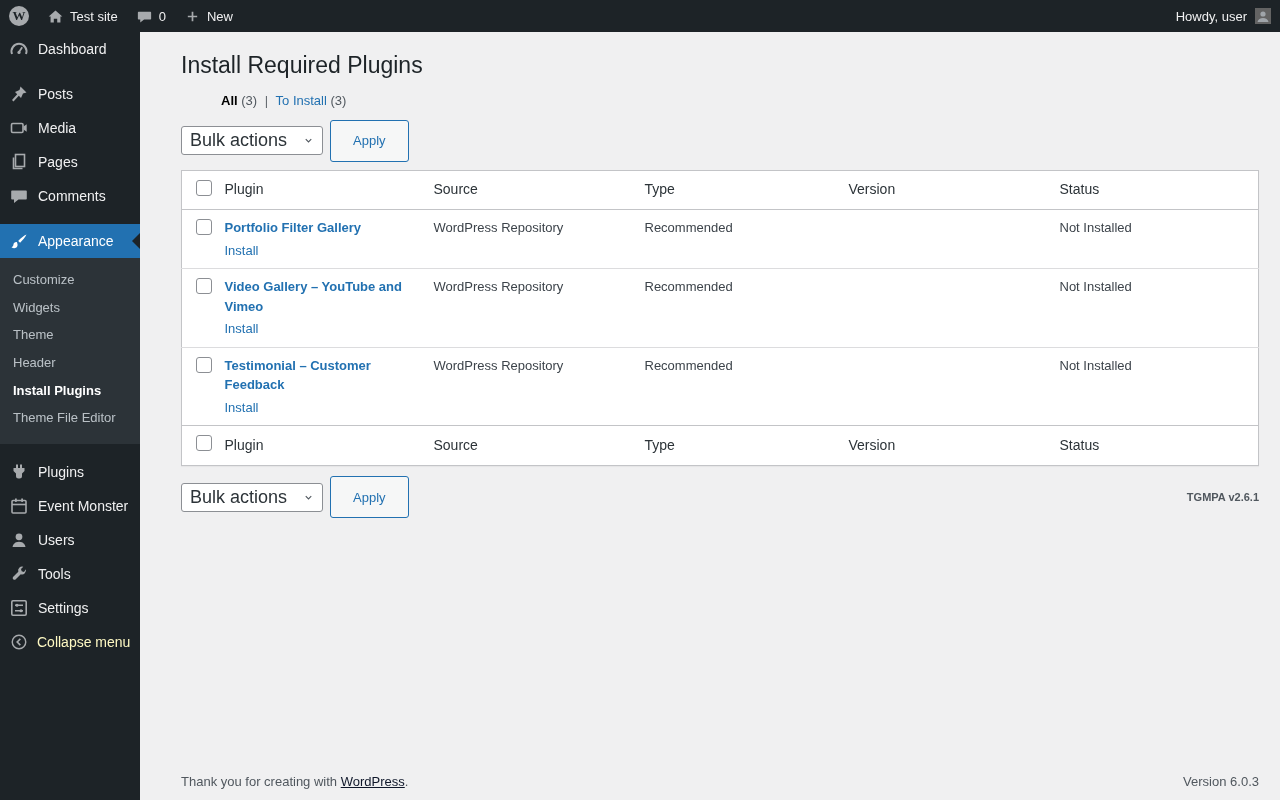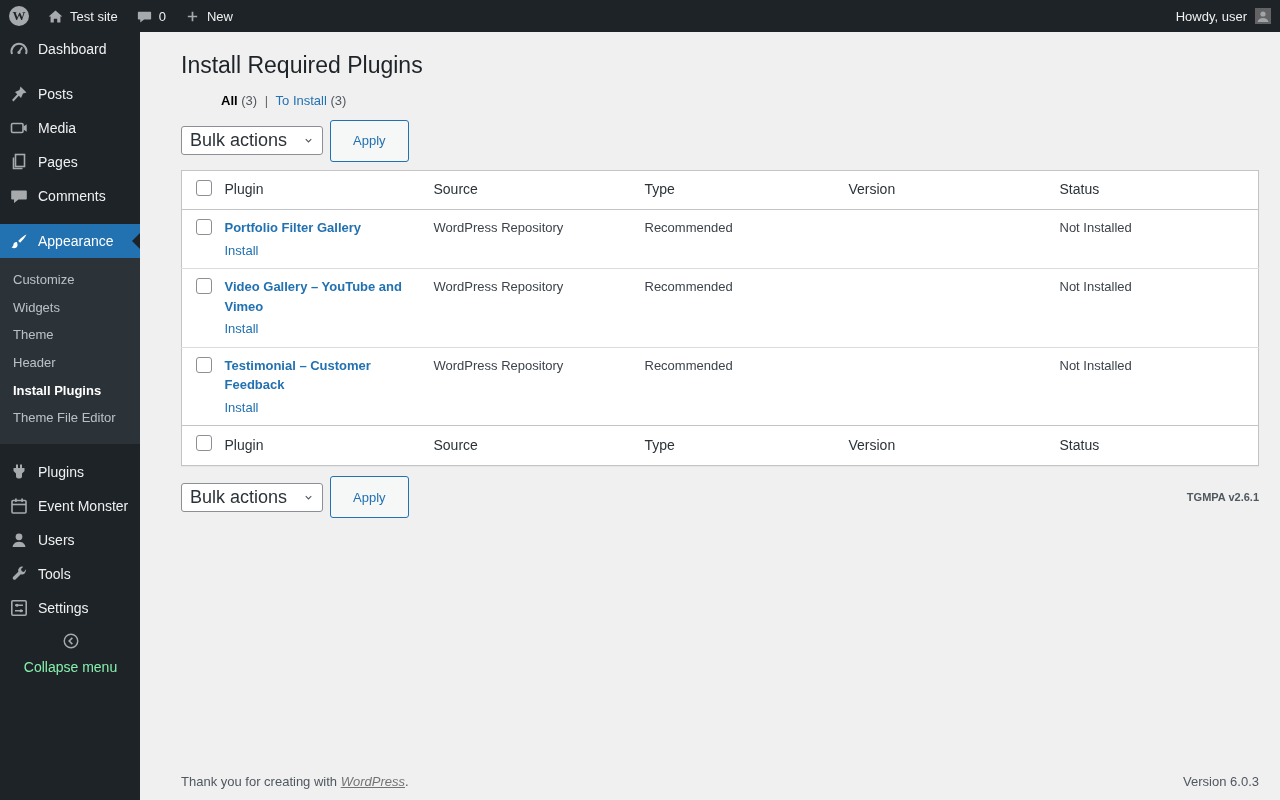--- a/index.html
+++ b/index.html
@@ -47,21 +47,21 @@
   .menu-item.active::after {
     content: ""; position: absolute; right: 0; top: 50%; margin-top: -8px;
     border: 8px solid transparent; border-right-color: #1d2327;
   }
   .submenu { background: #2c3338; padding: 8px 0 12px; }
   .submenu-item {
     padding: 7px 8px 7px 13px; font-size: 13px;
     color: rgba(240,246,252,.72); cursor: pointer; line-height: 1.05;
   }
   .submenu-item.current { color: #fff; font-weight: 700; }
-  .collapse-item { color: #86efac; flex-direction: column; }
+  .collapse-item { color: #fef9c3; }
   .collapse-item .menu-icon { width: 18px; height: 18px; margin-left: 1px; }
 
   
   #wpcontent {
     margin-left: 160px; padding-top: 32px; height: 800px;
     background: #f0f0f1; position: relative;
   }
   .wrap { padding: 10px 21px 0 21px; }
   h1.page-title {
     margin: 0; padding: 9px 0 4px; font-size: 23px; font-weight: 400;
@@ -112,21 +112,21 @@
   }
   a.plugin-name { color: #2271b1; font-weight: 600; text-decoration: none; cursor: pointer; }
   .row-actions { padding-top: 3px; }
   a.row-action { color: #2271b1; text-decoration: none; cursor: pointer; }
 
   
   #wpfooter {
     position: absolute; bottom: 11px; left: 21px; right: 21px;
     display: flex; justify-content: space-between; font-size: 13px; color: #50575e;
   }
-  #wpfooter a { color: #737373; text-decoration: underline; cursor: pointer; font-style: italic; }
+  #wpfooter a { color: #0f172a; text-decoration: underline; cursor: pointer; }
 </style>
 </head>
 <body>
 
 <div id="wpadminbar">
   <div class="ab-group">
     <div class="ab-item">
       <span class="wp-logo-badge">W</span>
     </div>
     <div class="ab-item">

